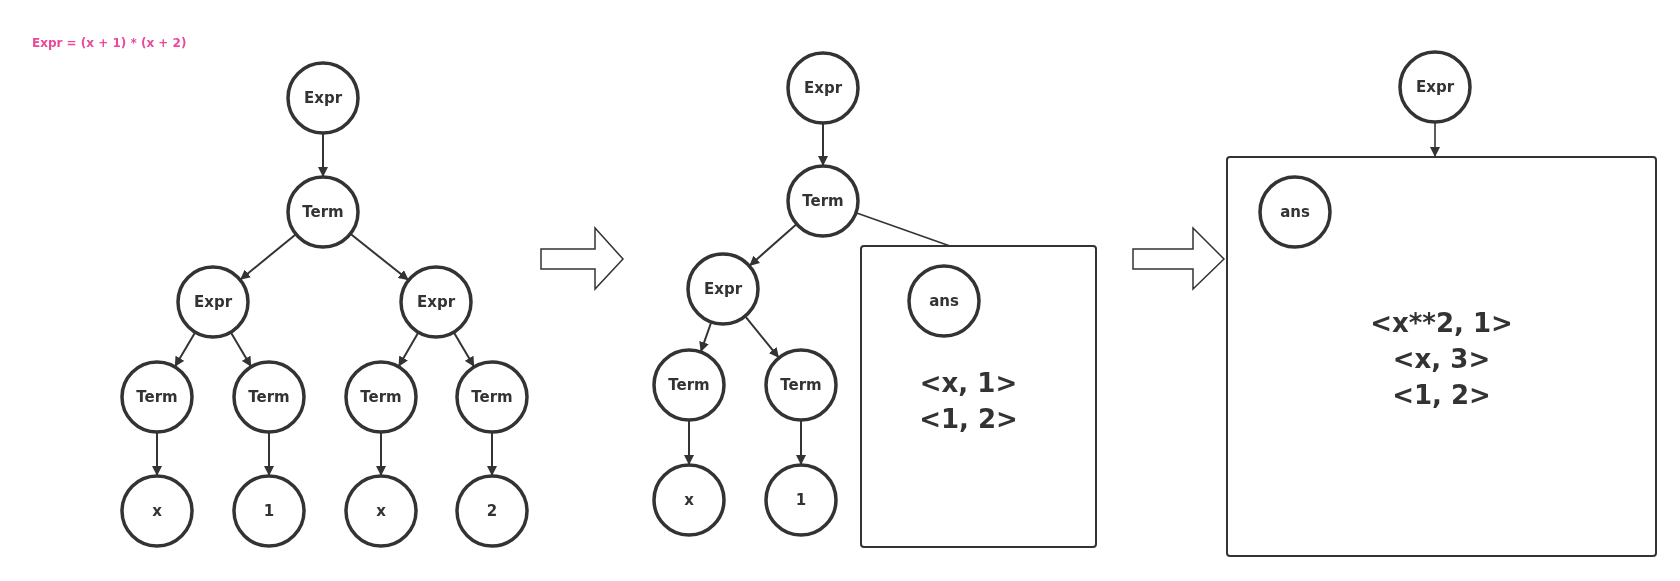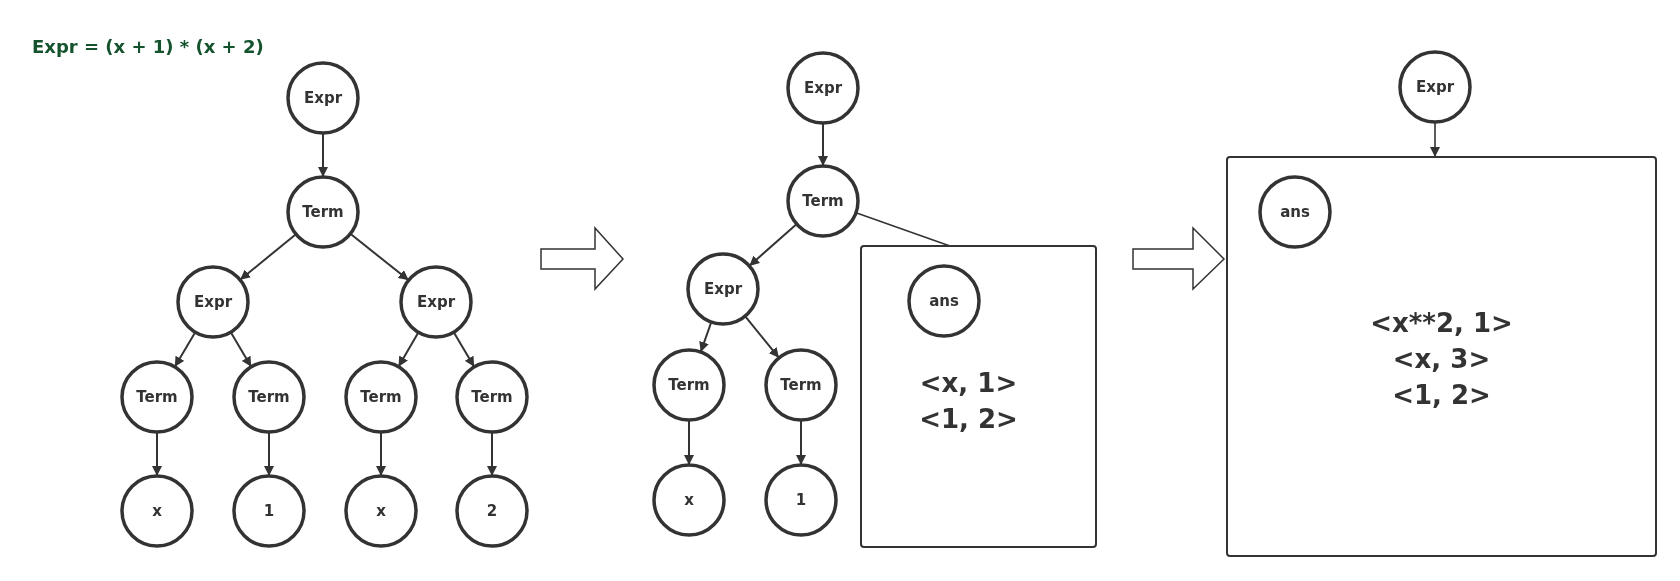--- a/index.html
+++ b/index.html
@@ -1,18 +1,18 @@
 <!DOCTYPE html>
 <html><head>
 <meta charset="utf-8">
 <style>
   html, body { margin:0; padding:0; background:#ffffff; }
   body { width:1680px; height:581px; position:relative; overflow:hidden; font-family:"DejaVu Sans", "Liberation Sans", sans-serif; }
   svg { position:absolute; left:0; top:0; }
-  .title { position:absolute; left:32px; top:36px; font-size:18px; font-weight:bold; color:#14532d; white-space:nowrap; }
+  .title { position:absolute; left:32px; top:36px; font-size:12px; font-weight:bold; color:#ec4899; white-space:nowrap; }
   .node-label { font-size:15px; font-weight:bold; fill:#333333; text-anchor:middle; dominant-baseline:central; }
   .pair { font-size:26px; font-weight:bold; fill:#333333; text-anchor:middle; dominant-baseline:central; }
 </style>
 </head>
 <body>
 
 <div class="title">Expr = (x + 1) * (x + 2)</div>
 
 <svg id="diagram" width="1680" height="581">
   <defs>

